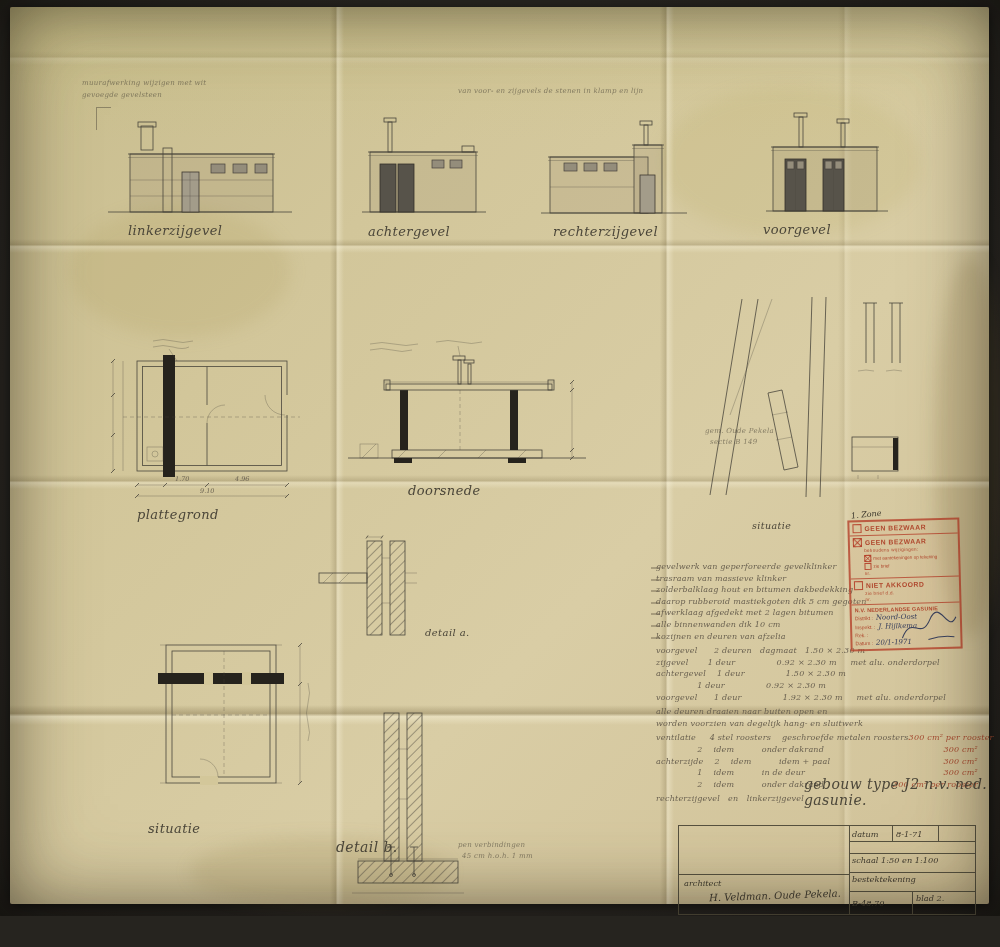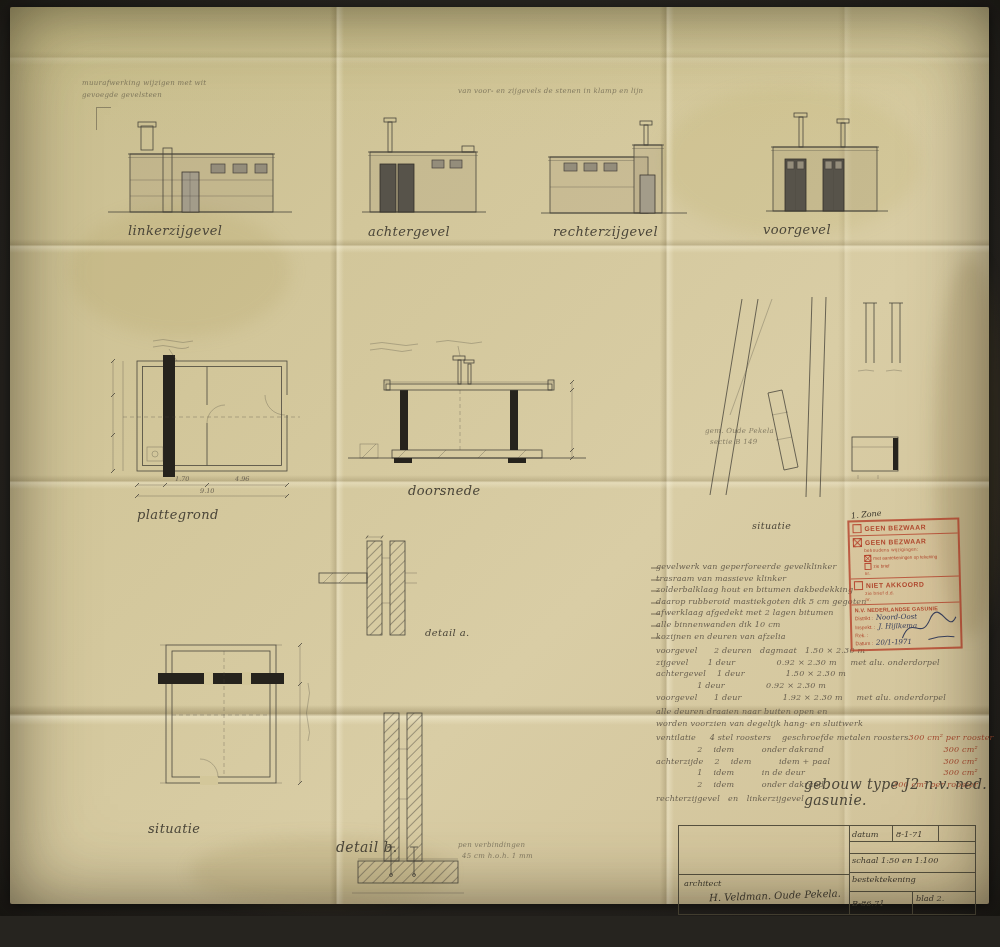--- a/index.html
+++ b/index.html
@@ -460,21 +460,21 @@
             <div style="flex:1"></div>
           </div>
         <div class="tr-row" style="height:18px">
             <span class="tc">schaal 1:50 en 1:100</span>
           </div>
         <div class="tr-row" style="height:18px">
             <span class="tc">bestektekening</span>
           </div>
         <div class="tr-row last" style="height:22px">
           <div class="brd" style="width:64px">
-              <span class="tc">B-86.71</span>
+              <span class="tc">B-48.70</span>
             </div>
           <span class="tc">blad 2.</span>
         </div>
       </div>
     </div>
 
   </div>
   <div class="vignette"></div>
 </div>
 

